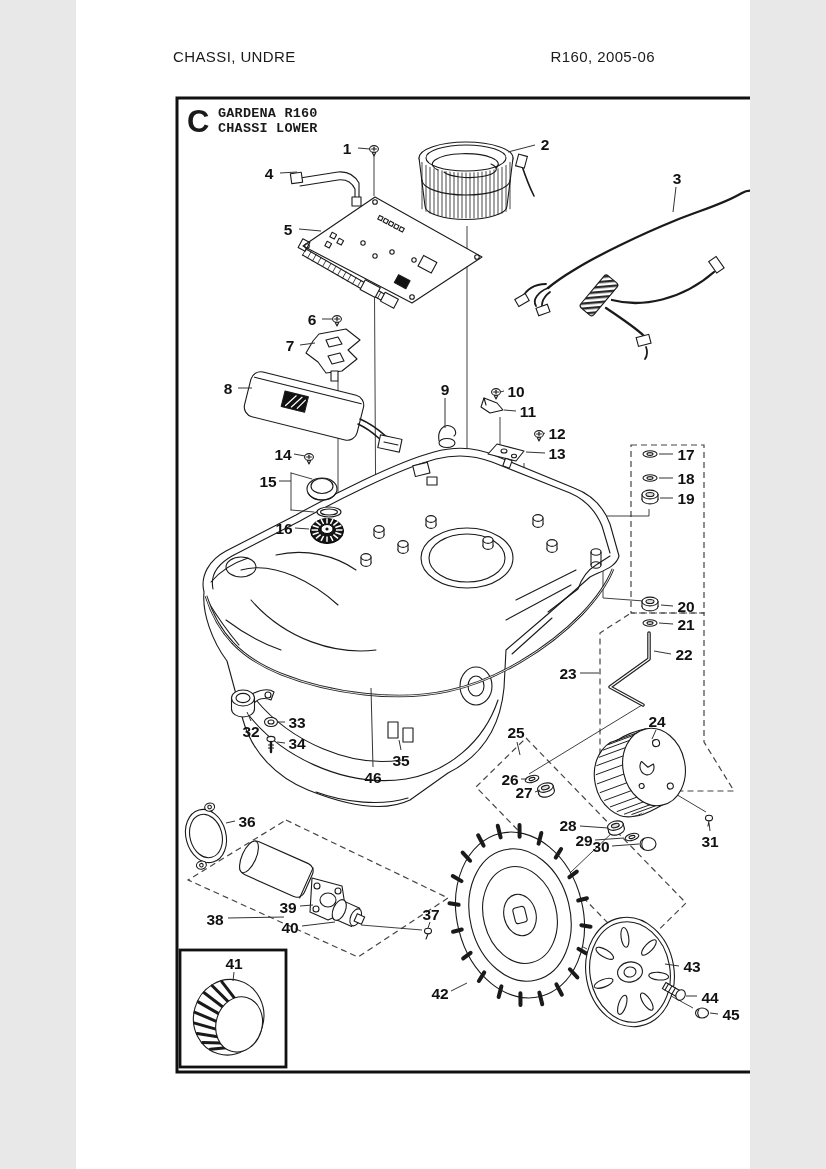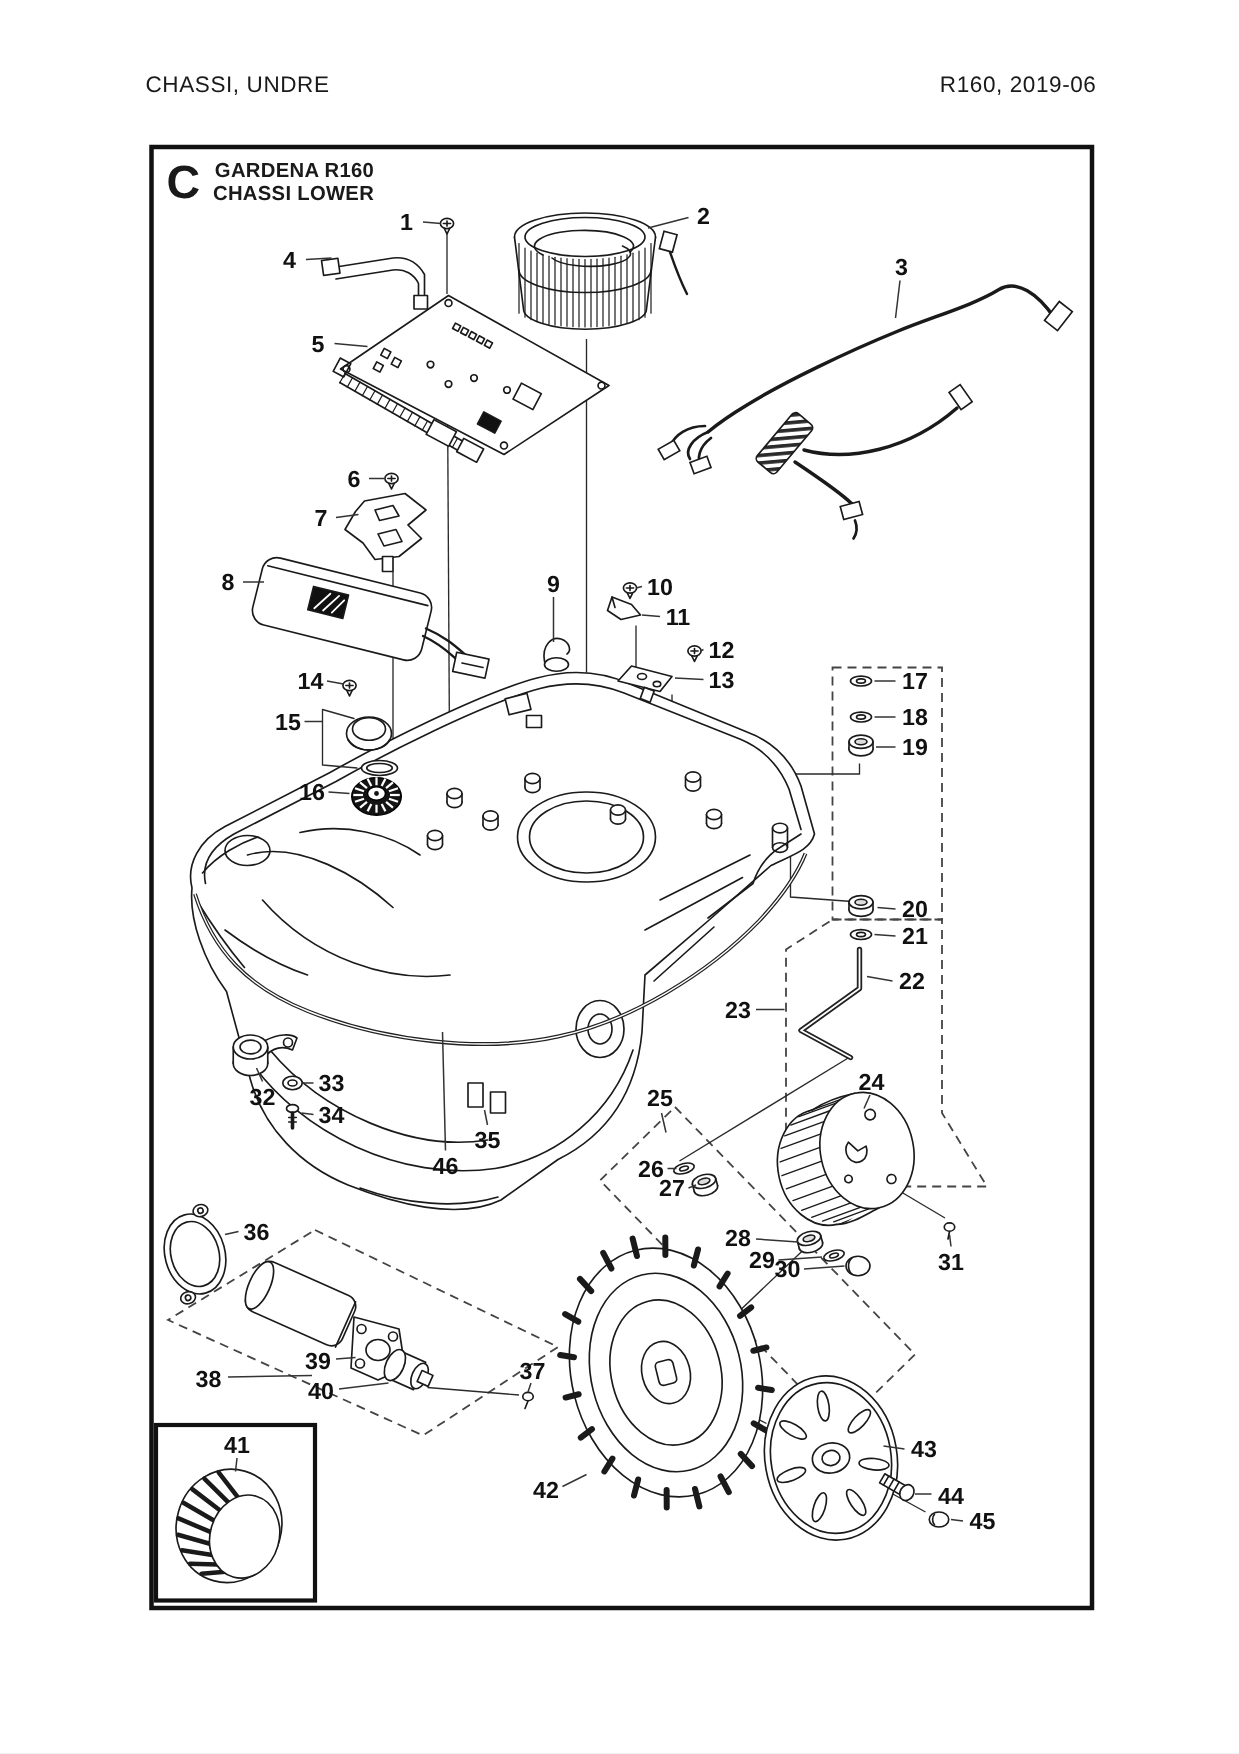--- a/index.html
+++ b/index.html
@@ -1,37 +1,37 @@
 <!DOCTYPE html>
 <html><head>
 <meta charset="utf-8">
 <style>
   html,body{margin:0;padding:0;background:#e8e8e8;}
-  #page{position:relative;width:826px;height:1169px;background:#ffffff;
-        font-family:"Liberation Sans",sans-serif;color:#1a1a1a;overflow:hidden;margin:0 auto;text-align:right;}
+  #page{position:relative;width:674px;height:1169px;background:#ffffff;
+        font-family:"Liberation Sans",sans-serif;color:#1a1a1a;overflow:hidden;margin:0 auto;}
   .hdr{position:absolute;top:48px;font-size:15px;letter-spacing:.4px;color:#1a1a1a;}
   #hdrL{left:97px;}
   #hdrR{right:95px;}
   #sectionC{position:absolute;left:111px;top:104px;font-size:31px;font-weight:bold;}
-  #titleblk{position:absolute;left:142px;top:106px;font-size:13.5px;font-weight:bold;line-height:15px;letter-spacing:.2px;}
+  #titleblk{position:absolute;left:142px;top:106px;font-size:13.5px;font-weight:bold;line-height:15px;letter-spacing:.2px;font-family:Liberation Mono, monospace;}
   svg{position:absolute;left:0;top:0;}
   svg *{vector-effect:none;}
   .plabel{font:bold 15.5px "Liberation Sans",sans-serif;fill:#111;text-anchor:middle;}
   .leader{stroke:#333;stroke-width:1;}
   .ln{stroke:#1a1a1a;stroke-width:1.1;fill:none;stroke-linecap:round;stroke-linejoin:round;}
   .thin{stroke:#2a2a2a;stroke-width:.9;fill:none;}
   .dash{stroke:#444;stroke-width:1.2;fill:none;stroke-dasharray:6 4;}
   .wfill{fill:#ffffff;}
 </style>
 </head>
 <body>
 
 <div id="page">
   <div id="hdrL" class="hdr">CHASSI, UNDRE</div>
-  <div id="hdrR" class="hdr">R160, 2019-06</div>
+  <div id="hdrR" class="hdr">R160, 2005-06</div>
   <div id="sectionC">C</div>
   <div id="titleblk">
     <div>GARDENA R160</div>
     <div>CHASSI LOWER</div>
   </div>
 
   <svg id="art" width="826" height="1169" viewBox="0 0 826 1169">
     <defs>
       <pattern id="braid" width="5" height="5" patternUnits="userSpaceOnUse" patternTransform="rotate(45)">
         <rect width="5" height="5" fill="#fff"></rect>

